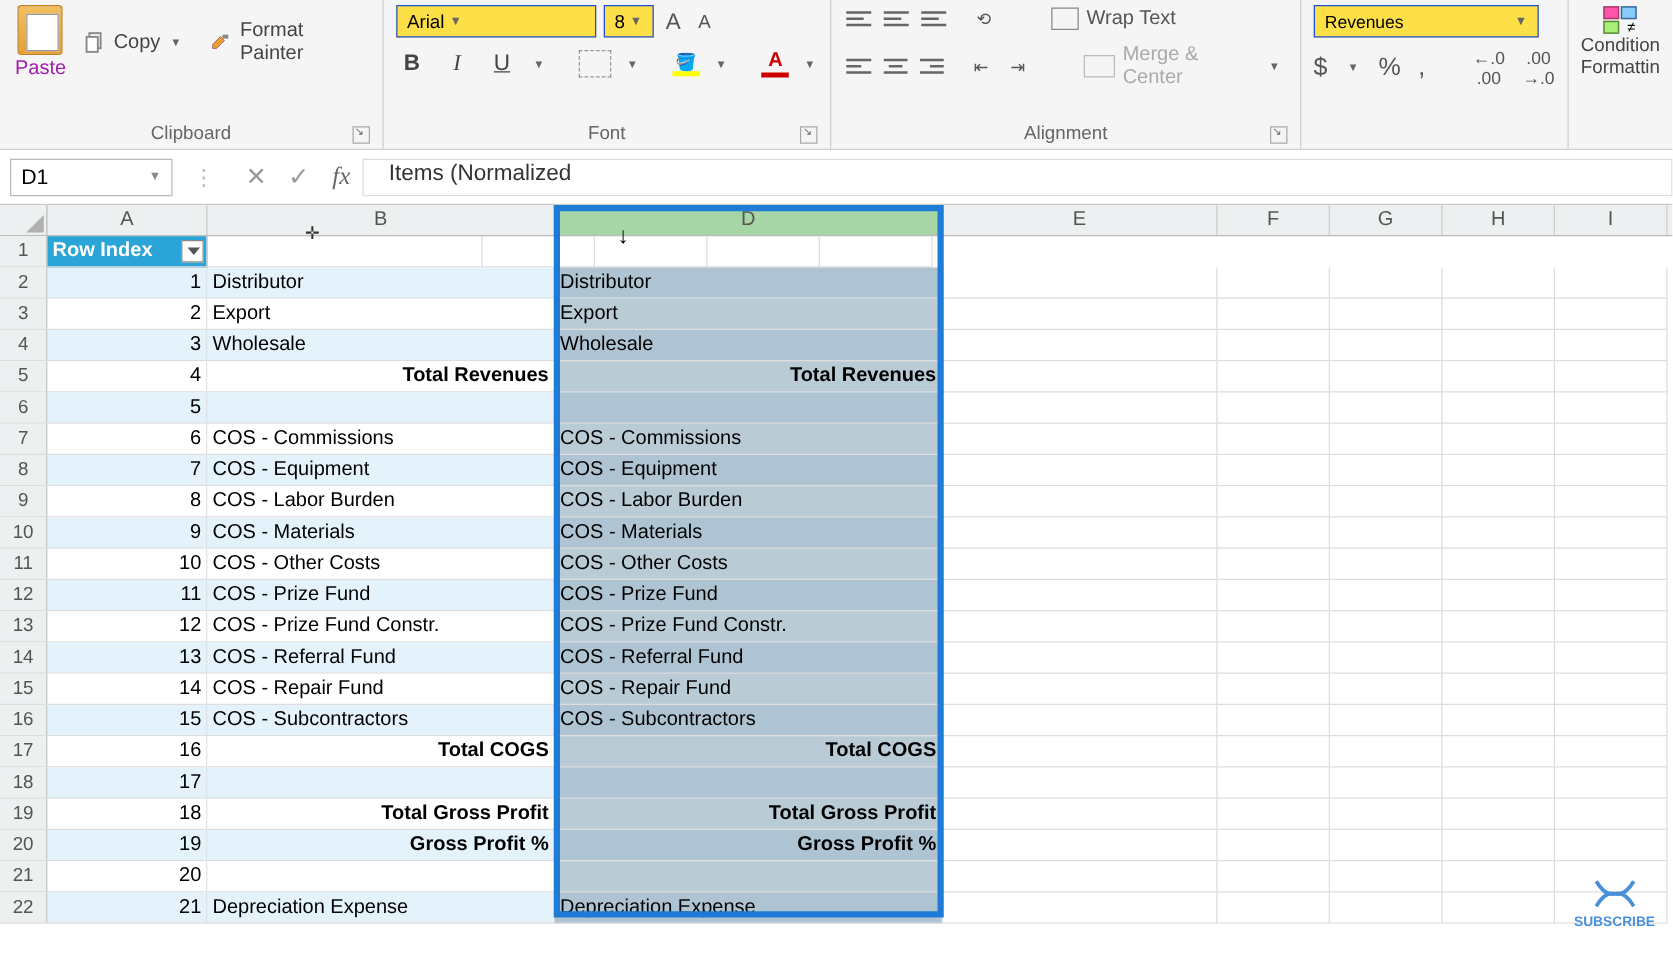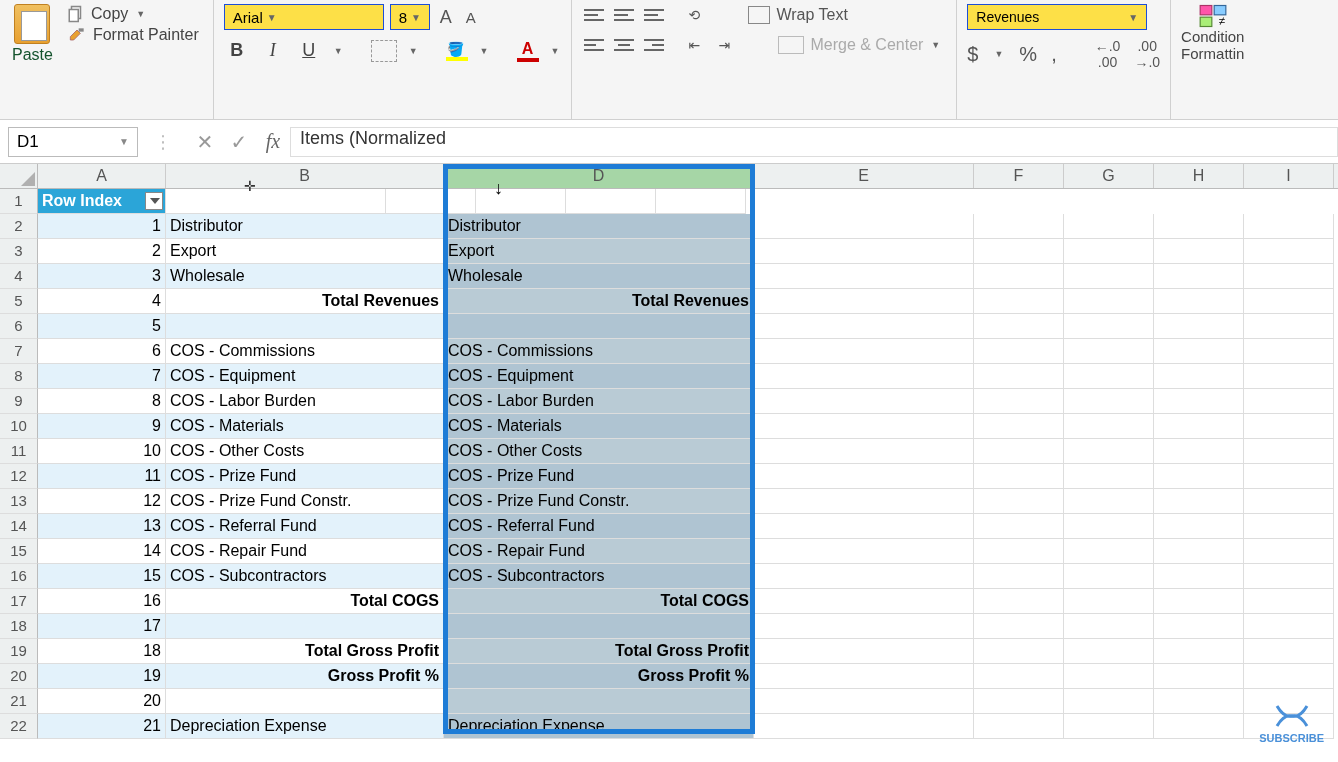--- a/index.html
+++ b/index.html
@@ -9,22 +9,22 @@
 .ribbon { background: #f5f5f5; border-bottom: 1px solid #d0d0d0; display: flex; height: 120px; }
 .ribbon-group { border-right: 1px solid #d0d0d0; padding: 4px 10px 2px 10px; display: flex; flex-direction: column; justify-content: space-between; }
 .ribbon-group-label { text-align: center; font-size: 15px; color: #666; padding: 4px 0 2px 0; position: relative; }
 .dialog-launcher { position: absolute; right: 0; bottom: 2px; width: 14px; height: 14px; border: 1px solid #aaa; cursor: pointer; }
 .dialog-launcher::after { content: '↘'; font-size: 9px; color: #666; position: absolute; top: -2px; left: 1px; }
 
 .clipboard-group .top { display: flex; gap: 8px; }
 .paste-btn { display: flex; flex-direction: column; align-items: center; cursor: pointer; padding: 0 2px; }
 .paste-icon { width: 36px; height: 40px; background: linear-gradient(#f0c060, #e8a030); border: 1px solid #c08020; border-radius: 3px; position: relative; }
 .paste-icon::before { content:''; position:absolute; top:6px; left:6px; width:24px; height:28px; background:#fff; border:1px solid #999; }
-.paste-label { font-size: 16px; color: #14532d; margin-top: 2px; }
-.clip-side { display: flex; flex-direction: column; gap: 0; font-size: 16px; color: #444; }
+.paste-label { font-size: 16px; color: #a21caf; margin-top: 2px; }
+.clip-side { display: flex; flex-direction: row; gap: 12px; font-size: 16px; color: #444; }
 .clip-side-item { display: flex; align-items: center; gap: 6px; cursor: pointer; padding: 1px 4px; }
 .copy-icon { width: 18px; height: 18px; display: inline-block; }
 .copy-icon svg { width: 100%; height: 100%; }
 .brush-icon { width: 20px; height: 20px; display: inline-block; }
 .brush-icon svg { width: 100%; height: 100%; }
 
 .font-group .top { display: flex; gap: 6px; margin-bottom: 8px; align-items: center; }
 .font-group .bottom { display: flex; gap: 10px; align-items: center; }
 .combo { background: #fde047; border: 1px solid #1d4ed8; height: 26px; display: flex; align-items: center; padding: 0 4px 0 8px; cursor: pointer; }
 .combo-arrow { width: 18px; text-align: center; color: #666; font-size: 10px; }
@@ -66,21 +66,21 @@
 
 
 .formula-bar { display:flex; align-items:center; height:44px; border-bottom:1px solid #ccc; background:#fff; }
 .name-box { width:130px; height:30px; border:1px solid #bbb; display:flex; align-items:center; padding:0 8px; margin-left:8px; font-size:17px; cursor:text; }
 .name-box-arrow { margin-left:auto; color:#888; font-size:10px; cursor:pointer; }
 .fb-sep { width:50px; text-align:center; color:#bbb; font-size:18px; }
 .fb-btn { width:34px; text-align:center; color:#999; font-size:20px; cursor:pointer; }
 .fb-cancel { color:#999; }
 .fb-enter { color:#999; }
 .fb-fx { font-style:italic; font-family:serif; color:#666; }
-.fb-input { flex:1; height:30px; border:1px solid #ddd; padding:0 9px; font-size:18px; color:#333; cursor:text; }
+.fb-input { flex:1; height:30px; border:1px solid #ddd; padding:0 20px; font-size:18px; color:#333; cursor:text; }
 
 
 .grid-wrap { position:relative; }
 .col-headers { display:flex; background:#edf0f0; border-bottom:1px solid #bbb; }
 .corner { width:38px; height:24px; border-right:1px solid #bbb; background:#edf0f0; position:relative; cursor:pointer; }
 .corner::after { content:''; position:absolute; right:2px; bottom:2px; border-left:14px solid transparent; border-bottom:14px solid #b0b0b0; }
 .col-h { text-align:center; border-right:1px solid #ccc; font-size:16px; color:#555; cursor:pointer; height:24px; line-height:24px; }
 .col-h.sel { background:#a6d6a6; }
 .rows { }
 .row { display:flex; height:25px; }
@@ -135,20 +135,21 @@
         </div>
         <div class="clip-side-item">
           <span class="brush-icon"><svg viewBox="0 0 24 24">
                 <path d="M4 14l8-8 4 4-8 8H4v-4z" fill="#e8a030" stroke="#a66" stroke-width="1"></path>
                 <rect x="14" y="4" width="6" height="4" fill="#888"></rect>
               </svg></span>
           <span>Format Painter</span>
         </div>
       </div>
     </div>
+    <div class="ribbon-group-label"><span>Clipboard</span><span class="dialog-launcher"></span></div>
   </div>
 
   <div class="ribbon-group font-group">
     <div>
     <div class="top">
       <div class="combo font-name">
             <span>Arial</span>
             <span class="combo-arrow">▼</span>
           </div>
       <div class="combo font-size">
@@ -173,20 +174,21 @@
           </span>
       <span class="drop-tiny">▼</span>
       <span style="width:6px"></span>
       <span class="font-color">
             <span class="font-color-a">A</span>
             <span class="font-color-bar"></span>
           </span>
       <span class="drop-tiny">▼</span>
     </div>
     </div>
+    <div class="ribbon-group-label"><span>Font</span><span class="dialog-launcher"></span></div>
   </div>
 
   <div class="ribbon-group align-group">
     <div>
     <div class="top">
       <span class="align-btn">
             <span style="width:100%"></span>
             <span style="width:70%"></span>
             <span style="width:100%"></span>
           </span>
@@ -228,20 +230,21 @@
       <span class="indent-btn">⇤</span>
       <span class="indent-btn">⇥</span>
       <span style="width:20px"></span>
       <span class="merge-btn">
             <span class="merge-icon"></span>
             <span>Merge &amp; Center</span>
             <span class="drop-tiny">▼</span>
           </span>
     </div>
     </div>
+    <div class="ribbon-group-label"><span>Alignment</span><span class="dialog-launcher"></span></div>
   </div>
 
   <div class="ribbon-group number-group">
     <div>
     <div class="top">
       <div class="combo num-combo">
             <span>Revenues</span>
             <span class="combo-arrow" style="margin-left:auto">▼</span>
           </div>
     </div>

